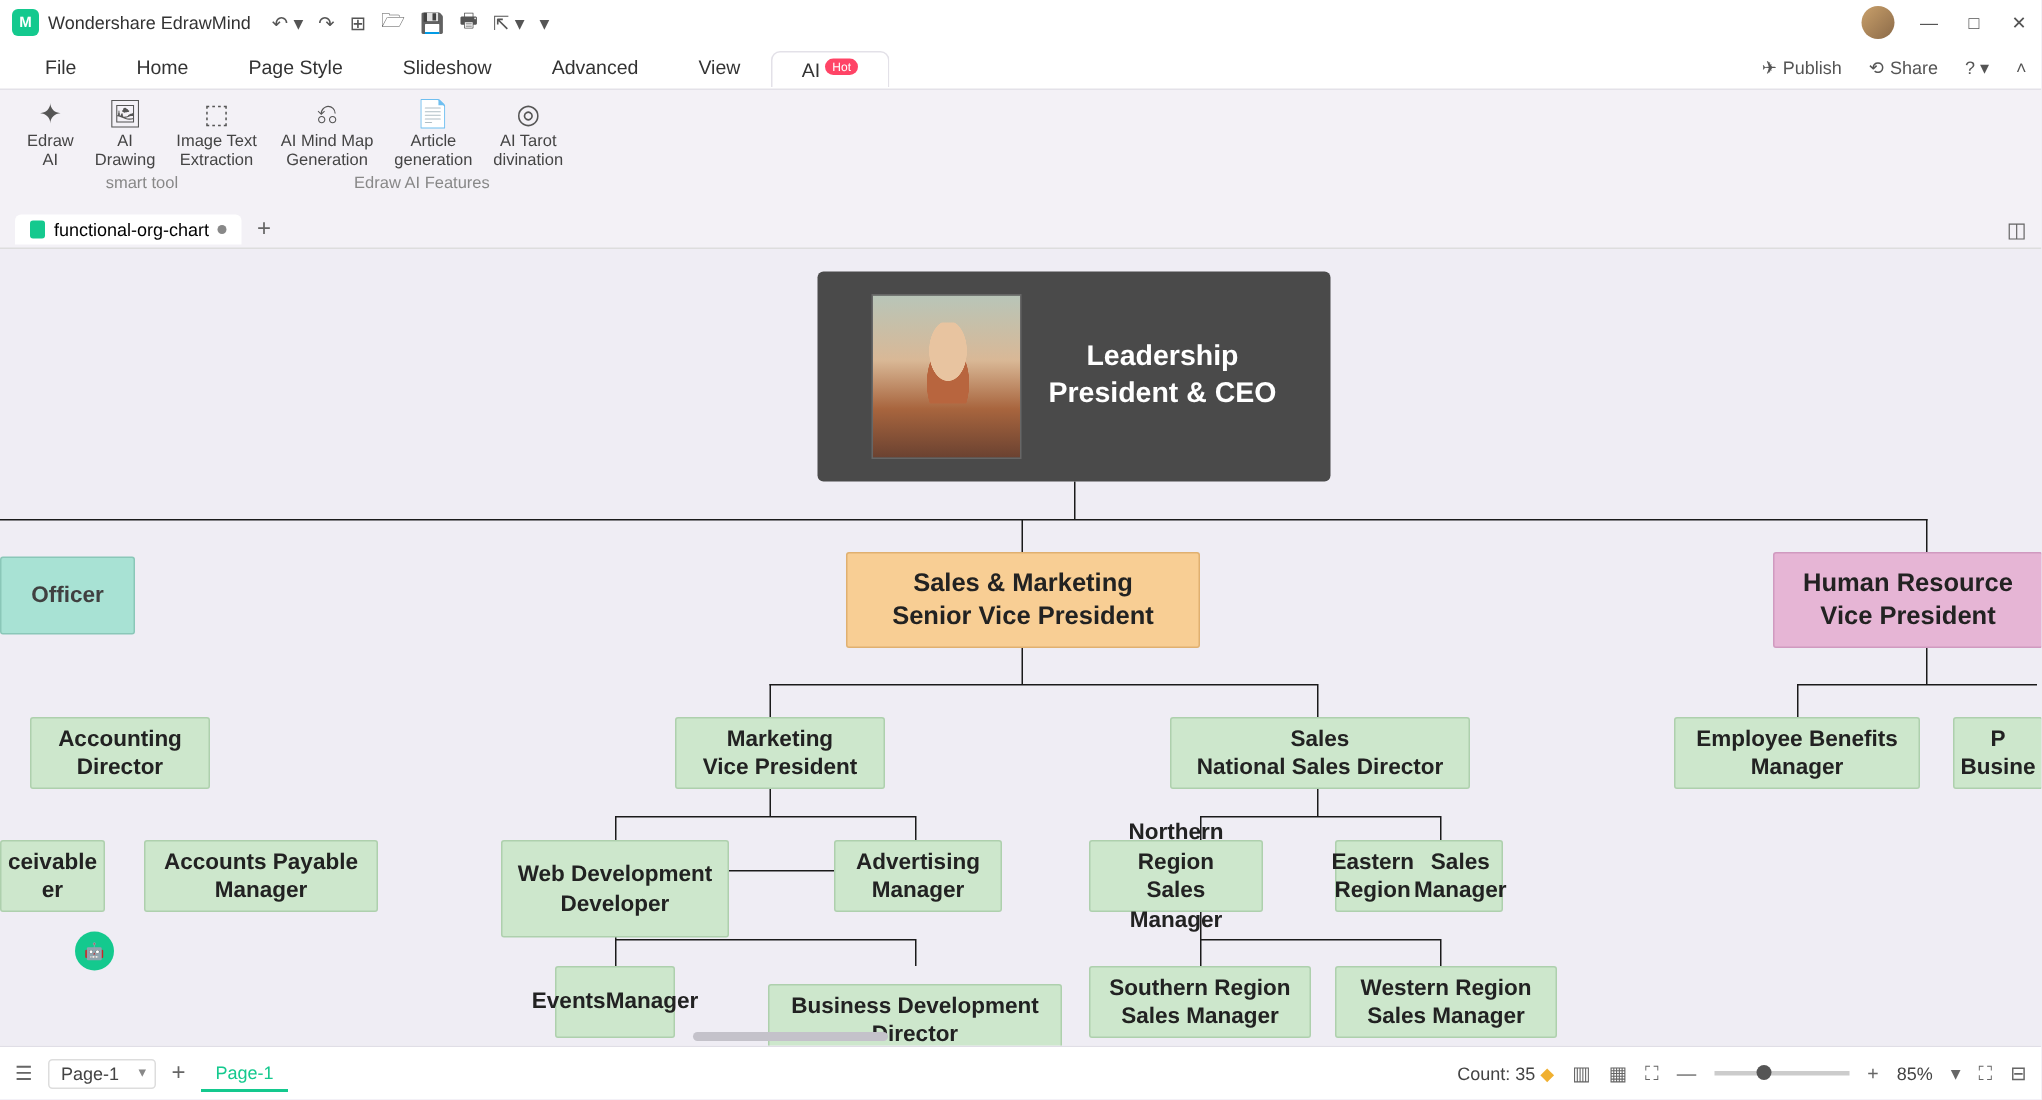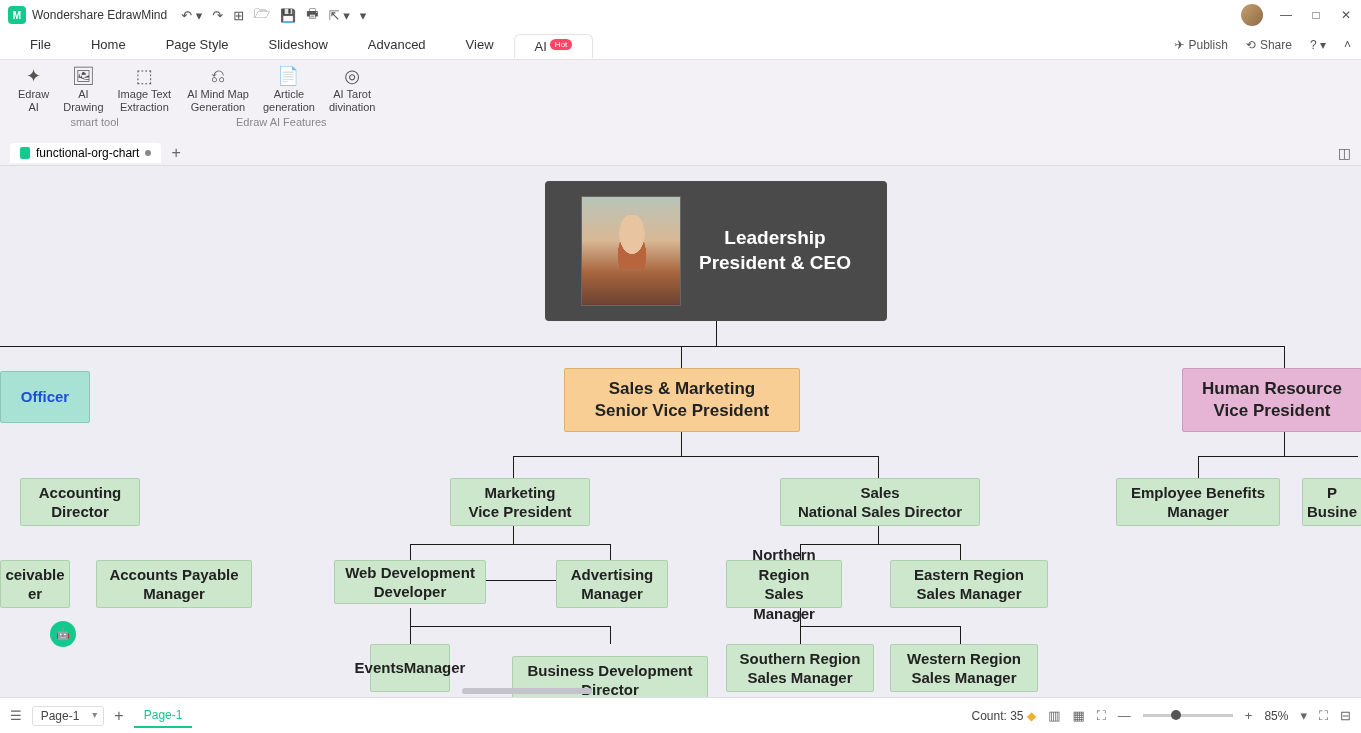--- a/index.html
+++ b/index.html
@@ -37,21 +37,21 @@
 .doctab .fico { width: 10px; height: 12px; background: #14c98e; border-radius: 2px; }
 .addtab { margin-left: 10px; font-size: 16px; color: #666; cursor: pointer; }
 .panel-icon { margin-left: auto; font-size: 14px; color: #666; cursor: pointer; }
 
 
 .canvas { position: relative; height: 531px; background: #efedf4; overflow: hidden; }
 .node { position: absolute; text-align: center; font-weight: 600; font-size: 15px; line-height: 1.3; display: flex; align-items: center; justify-content: center; padding: 6px 10px; border-radius: 2px; }
 .node-root { background: #4a4a4a; color: #fff; font-size: 19px; font-weight: 700; padding: 14px 20px; border-radius: 4px; }
 .portrait { width: 100px; height: 110px; background: linear-gradient(180deg,#b8c5b8 0%,#d9b896 40%,#a8653e 70%,#6b4231 100%); margin-right: 18px; border: 1px solid #666; position: relative; }
 .portrait::after { content:""; position:absolute; left:28px; top:18px; width:44px; height:54px; background: radial-gradient(ellipse at 50% 35%, #e8c4a0 40%, transparent 41%), radial-gradient(ellipse at 50% 75%, #b8653e 45%, transparent 46%); }
-.node-teal { background: #a8e2d4; border: 1px solid #8ac7b8; color: #1d4ed8; }
+.node-teal { background: #a8e2d4; border: 1px solid #8ac7b8; color: #404040; }
 .node-orange { background: #f8ce94; border: 1px solid #e0b070; color: #222; font-size: 17px; padding: 10px 18px; }
 .node-pink { background: #e6b5d5; border: 1px solid #d09ac0; color: #222; font-size: 17px; padding: 10px 18px; }
 .node-green { background: #cde7cc; border: 1px solid #aed0ad; color: #222; }
 
 .conn { position: absolute; background: #1a1a1a; }
 .conn-h { height: 1px; }
 .conn-v { width: 1px; }
 
 .fab { position: absolute; left: 50px; top: 455px; width: 26px; height: 26px; background: #14c98e; border-radius: 50%; display: flex; align-items: center; justify-content: center; color: #fff; font-size: 11px; cursor: pointer; }
 
@@ -248,33 +248,33 @@
   </div>
 
   <div class="node node-green" style="left:0; top:394px; width:70px; height:48px; flex-direction:column;">
     <div>ceivable</div>
     <div>er</div>
   </div>
   <div class="node node-green" style="left:96px; top:394px; width:156px; height:48px; flex-direction:column;">
     <div>Accounts Payable</div>
     <div>Manager</div>
   </div>
-  <div class="node node-green" style="left:334px; top:394px; width:152px; height:44px; flex-direction:column;">
+  <div class="node node-green" style="left:334px; top:394px; width:152px; height:65px; flex-direction:column;">
     <div>Web Development</div>
     <div>Developer</div>
   </div>
   <div class="node node-green" style="left:556px; top:394px; width:112px; height:48px; flex-direction:column;">
     <div>Advertising</div>
     <div>Manager</div>
   </div>
   <div class="node node-green" style="left:726px; top:394px; width:116px; height:48px; flex-direction:column;">
     <div>Northern Region</div>
     <div>Sales Manager</div>
   </div>
-  <div class="node node-green" style="left:890px; top:394px; width:158px; height:48px; flex-direction:column;">
+  <div class="node node-green" style="left:890px; top:394px; width:112px; height:48px; flex-direction:row;">
     <div>Eastern Region</div>
     <div>Sales Manager</div>
   </div>
 
   <div class="node node-green" style="left:370px; top:478px; width:80px; height:48px; flex-direction:row;">
     <div>Events</div>
     <div>Manager</div>
   </div>
   <div class="node node-green" style="left:512px; top:490px; width:196px; height:48px; flex-direction:column;">
     <div>Business Development</div>

